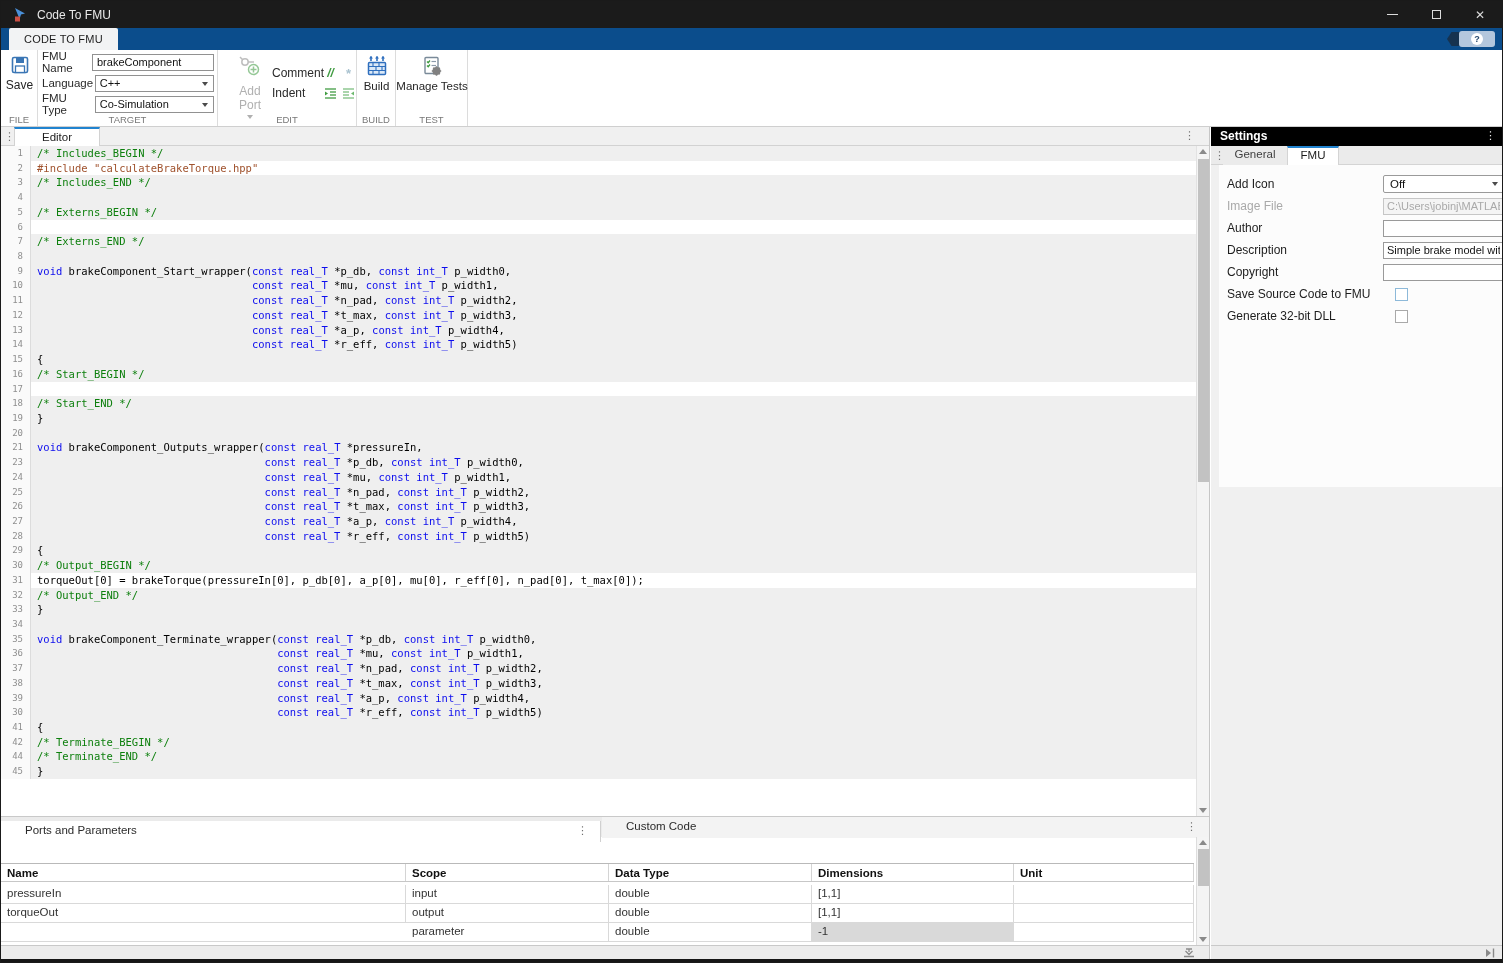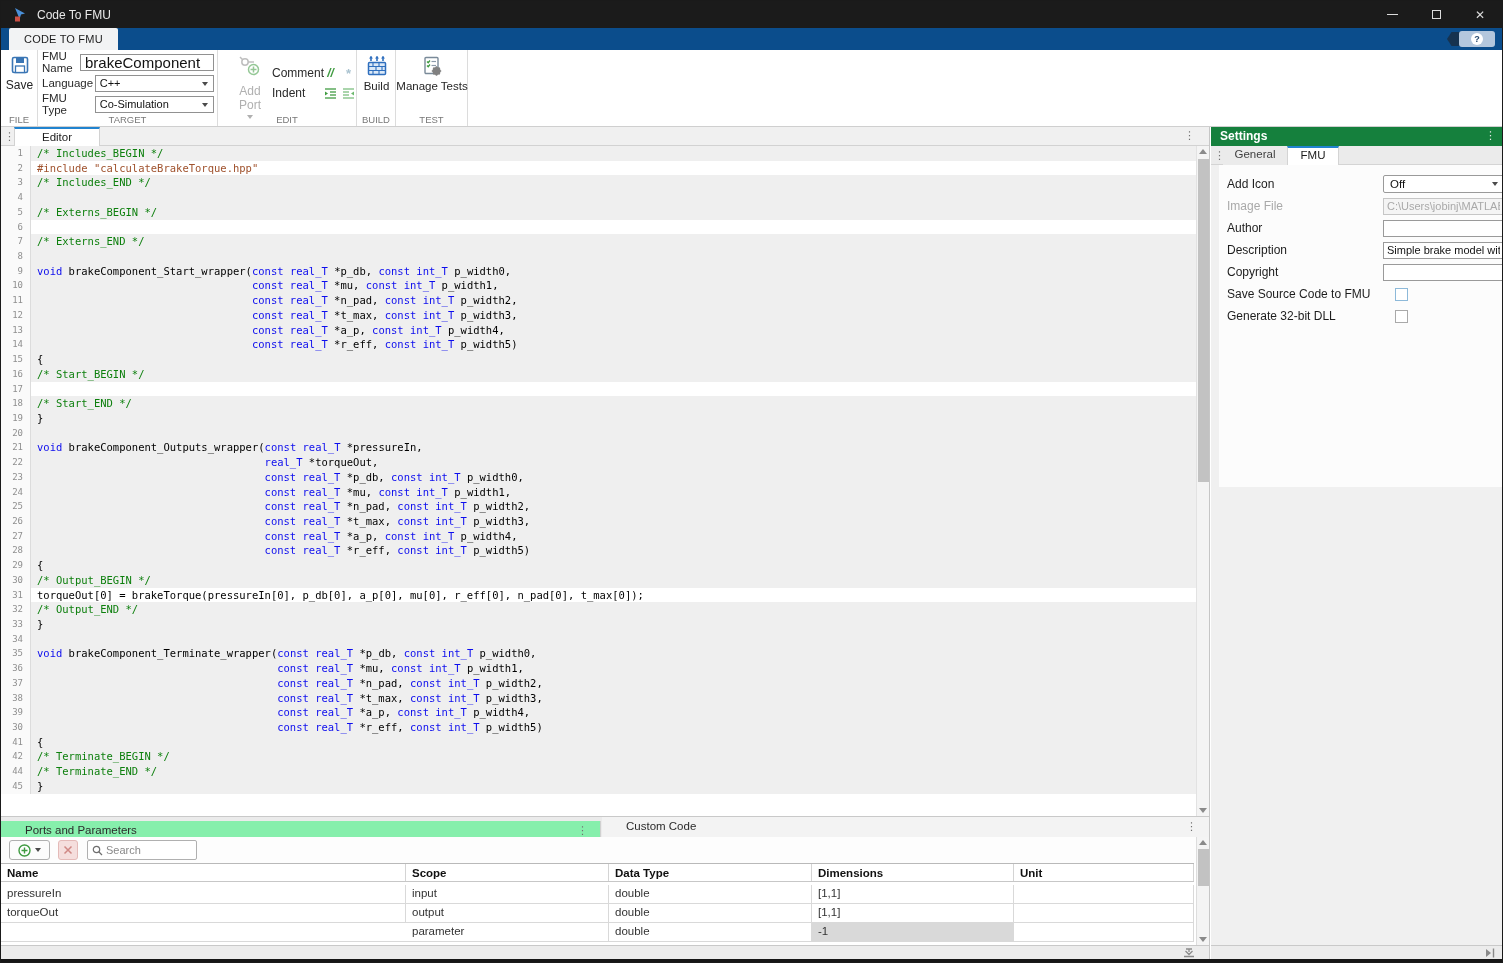--- a/index.html
+++ b/index.html
@@ -35,21 +35,21 @@
   .big-btn { display:flex; flex-direction:column; align-items:center; font-size:12px; color:#252525; }
   .sec-file { left:0; width:37px; }
   .sec-target { left:37px; width:180px; }
   .sec-edit { left:217px; width:139px; }
   .sec-build { left:356px; width:39px; }
   .sec-test { left:395px; width:72px; }
   .save-btn { position:absolute; left:0; top:5px; width:37px; text-align:center; }
   .save-btn .lbl { font-size:12px; color:#252525; margin-top:3px; }
   .tgt-row { position:absolute; left:4px; width:172px; height:18px; display:flex; align-items:center; }
   .tgt-row .lbl { width:54px; font-size:11.5px; color:#2a2a2a; }
-  .tgt-input { width:134px; height:17px; border:1px solid #919191; font-size:15px; padding:0 4px;
+  .tgt-input { width:122px; height:17px; border:1px solid #919191; font-size:11px; padding:0 4px;
     font-family:"Liberation Sans",sans-serif; color:#111; }
   .tgt-drop { width:122px; height:17px; border:1px solid #919191; background:#fff; font-size:11px; color:#111;
     display:flex; align-items:center; padding:0 4px; position:relative; }
   .caret { width:0; height:0; border-left:3.5px solid transparent; border-right:3.5px solid transparent;
     border-top:4px solid #4a4a4a; }
   .drop-caret { position:absolute; right:5px; top:6px; }
   .edit-addport { position:absolute; left:10px; top:4px; width:44px; text-align:center; }
   .edit-addport .lbl { font-size:12px; color:#b0b0b0; margin-top:2px; }
   .edit-row { position:absolute; left:54px; height:16px; display:flex; align-items:center; }
   .edit-row .lbl { width:48px; font-size:12px; color:#2a2a2a; }
@@ -78,21 +78,21 @@
     white-space:pre; padding-left:6px; background:#efefef; overflow:hidden; }
   .ln-code.editable { background:#fff; }
   .tok-c { color:#0c7f0c; } .tok-k { color:#0d0dee; } .tok-p { color:#a0522d; } .tok-t { color:#000; }
   .ed-scroll { position:absolute; right:0; top:0; width:13px; height:670px; background:#f4f4f4; border-left:1px solid #e2e2e2; }
   .sb-thumb { position:absolute; left:1px; width:11px; background:#c2c2c2; }
   .arr-up { width:0; height:0; border-left:4px solid transparent; border-right:4px solid transparent; border-bottom:5px solid #8a8a8a; }
   .arr-dn { width:0; height:0; border-left:4px solid transparent; border-right:4px solid transparent; border-top:5px solid #8a8a8a; }
   .sb-btn { position:absolute; left:2px; }
   
   .bt-tabbar { position:absolute; left:0; top:689px; width:100%; height:21px; background:#ebebeb; border-top:1px solid #c9c9c9; }
-  .bt-tab1 { position:absolute; left:0; top:4px; width:600px; height:21px; background:#86efac; border-right:1px solid #d0d0d0; }
+  .bt-tab1 { position:absolute; left:0; top:4px; width:600px; height:21px; background:#ffffff; border-right:1px solid #d0d0d0; }
   .bt-tab2 { position:absolute; left:601px; top:0; width:607px; height:21px; background:#f3f3f3; }
   .bt-tab-label { position:absolute; left:24px; top:3px; font-size:11.5px; color:#2b2b2b; }
   .bt-menu { position:absolute; right:12px; top:3px; }
   
   .pp-toolbar { position:absolute; left:0; top:710px; width:1196px; height:26px; background:#fdfdfd; }
   .add-split { position:absolute; left:8px; top:3px; width:41px; height:20px; border:1px solid #b0b0b0;
     border-radius:3px; background:#fcfcfc; display:flex; align-items:center; justify-content:center; gap:4px; }
   .del-btn { position:absolute; left:57px; top:3px; width:20px; height:20px; border:1px solid #e4bab8;
     border-radius:3px; background:#f5dedd; display:flex; align-items:center; justify-content:center; }
   .search-box { position:absolute; left:86px; top:3px; width:110px; height:20px; border:1px solid #b0b0b0;
@@ -107,21 +107,21 @@
   .tbl-body { position:absolute; left:0; top:758px; width:1193px; }
   .tr { display:flex; height:19px; background:#fff; border-bottom:1px solid #d9d9d9; }
   .td { font-size:11.5px; color:#333; padding:2px 0 0 6px; border-right:1px solid #d9d9d9; overflow:hidden; }
   .td.hl { background:#d9d9d9; }
   .tbl-scroll { position:absolute; right:0; top:710px; width:13px; height:108px; background:#f4f4f4; border-left:1px solid #dddddd; }
   
   .strip { position:absolute; left:0; bottom:0; width:100%; height:14px; background:#ececec; border-top:1px solid #c9c9c9; }
   .ic-collapse { position:absolute; right:14px; top:2px; }
   .ic-expand { position:absolute; right:8px; top:2px; }
   
-  .set-header { position:absolute; left:0; top:0; width:100%; height:25px; background:#15803d; color:#fff; }
+  .set-header { position:absolute; left:0; top:0; width:100%; height:25px; background:#000000; color:#fff; }
   .set-header .t { position:absolute; left:9px; top:2px; font-size:12px; font-weight:bold; }
   .set-header .dots-v { position:absolute; right:8px; top:2px; color:#e8e8e8; }
   .set-tabbar { position:absolute; left:0; top:19px; width:100%; height:19px; background:#ebebeb; border-bottom:1px solid #d4d4d4; }
   .set-tab { position:absolute; top:0; height:19px; font-size:11.5px; text-align:center; line-height:17px; }
   .set-tab.inactive { left:12px; width:64px; color:#3f3f3f; background:#ebebeb; }
   .set-tab.active { left:76px; width:52px; color:#1c1c1c; background:#fff; border-left:1px solid #d4d4d4;
     border-right:1px solid #d4d4d4; border-top:2px solid #2183cf; line-height:15px; }
   .set-form { position:absolute; left:0; top:38px; width:100%; height:322px; background:#fcfcfc; padding-top:8px;margin-left:8px; }
   .set-row { display:flex; align-items:center; height:22px; padding:0 8px; }
   .set-label { flex:1; font-size:12px; color:#1d1d1d; }
@@ -359,24 +359,20 @@
           </div>
           <div class="code-line">
             <div class="ln-num">20</div>
             <div class="ln-code"></div>
           </div>
           <div class="code-line">
             <div class="ln-num">21</div>
             <div class="ln-code"><span class="tok-k">void</span><span class="tok-t"> brakeComponent_Outputs_wrapper(</span><span class="tok-k">const real_T</span><span class="tok-t"> *pressureIn,</span></div>
           </div>
           <div class="code-line">
-            <div class="ln-num">22</div>
-            <div class="ln-code"><span>                                    </span><span class="tok-k">real_T</span><span class="tok-t"> *torqueOut,</span></div>
-          </div>
-          <div class="code-line">
             <div class="ln-num">23</div>
             <div class="ln-code"><span>                                    </span><span class="tok-k">const real_T</span><span class="tok-t"> *p_db, </span><span class="tok-k">const int_T</span><span class="tok-t"> p_width0,</span></div>
           </div>
           <div class="code-line">
             <div class="ln-num">24</div>
             <div class="ln-code"><span>                                    </span><span class="tok-k">const real_T</span><span class="tok-t"> *mu, </span><span class="tok-k">const int_T</span><span class="tok-t"> p_width1,</span></div>
           </div>
           <div class="code-line">
             <div class="ln-num">25</div>
             <div class="ln-code"><span>                                    </span><span class="tok-k">const real_T</span><span class="tok-t"> *n_pad, </span><span class="tok-k">const int_T</span><span class="tok-t"> p_width2,</span></div>
@@ -469,41 +465,20 @@
       <div class="bt-tab1">
         <span class="bt-tab-label">Ports and Parameters</span>
         <span class="bt-menu dots-v">⋮</span>
       </div>
       <div class="bt-tab2">
         <span class="bt-tab-label">Custom Code</span>
         <span class="bt-menu dots-v">⋮</span>
       </div>
     </div>
 
-    <div class="pp-toolbar">
-      <div class="add-split">
-        <svg width="13" height="13" viewBox="0 0 13 13">
-          <circle cx="6.5" cy="6.5" r="5.5" fill="#fff" stroke="#3f9b41" stroke-width="1.4"></circle>
-          <path d="M6.5 3.5 V9.5 M3.5 6.5 H9.5" stroke="#3f9b41" stroke-width="1.4"></path>
-        </svg>
-        <span class="caret"></span>
-      </div>
-      <div class="del-btn">
-        <svg width="10" height="10" viewBox="0 0 10 10">
-          <path d="M1.5 1.5 L8.5 8.5 M8.5 1.5 L1.5 8.5" stroke="#d08884" stroke-width="1.5"></path>
-        </svg>
-      </div>
-      <div class="search-box">
-        <svg width="11" height="11" viewBox="0 0 11 11" style="margin-right:3px;">
-          <circle cx="4.5" cy="4.5" r="3.2" fill="none" stroke="#6f6f6f" stroke-width="1.2"></circle>
-          <path d="M7 7 L10 10" stroke="#6f6f6f" stroke-width="1.2"></path>
-        </svg>
-        <input placeholder="Search" style="">
-      </div>
-    </div>
 
     <div class="tbl-header" id="tbl-header">
         <div class="th" style="width: 405px;">Name</div>
         <div class="th" style="width: 203px;">Scope</div>
         <div class="th" style="width: 203px;">Data Type</div>
         <div class="th" style="width: 202px;">Dimensions</div>
         <div class="th" style="width: 180px;">Unit</div>
       </div>
     <div class="tbl-body" id="tbl-body">
         <div class="tr">

